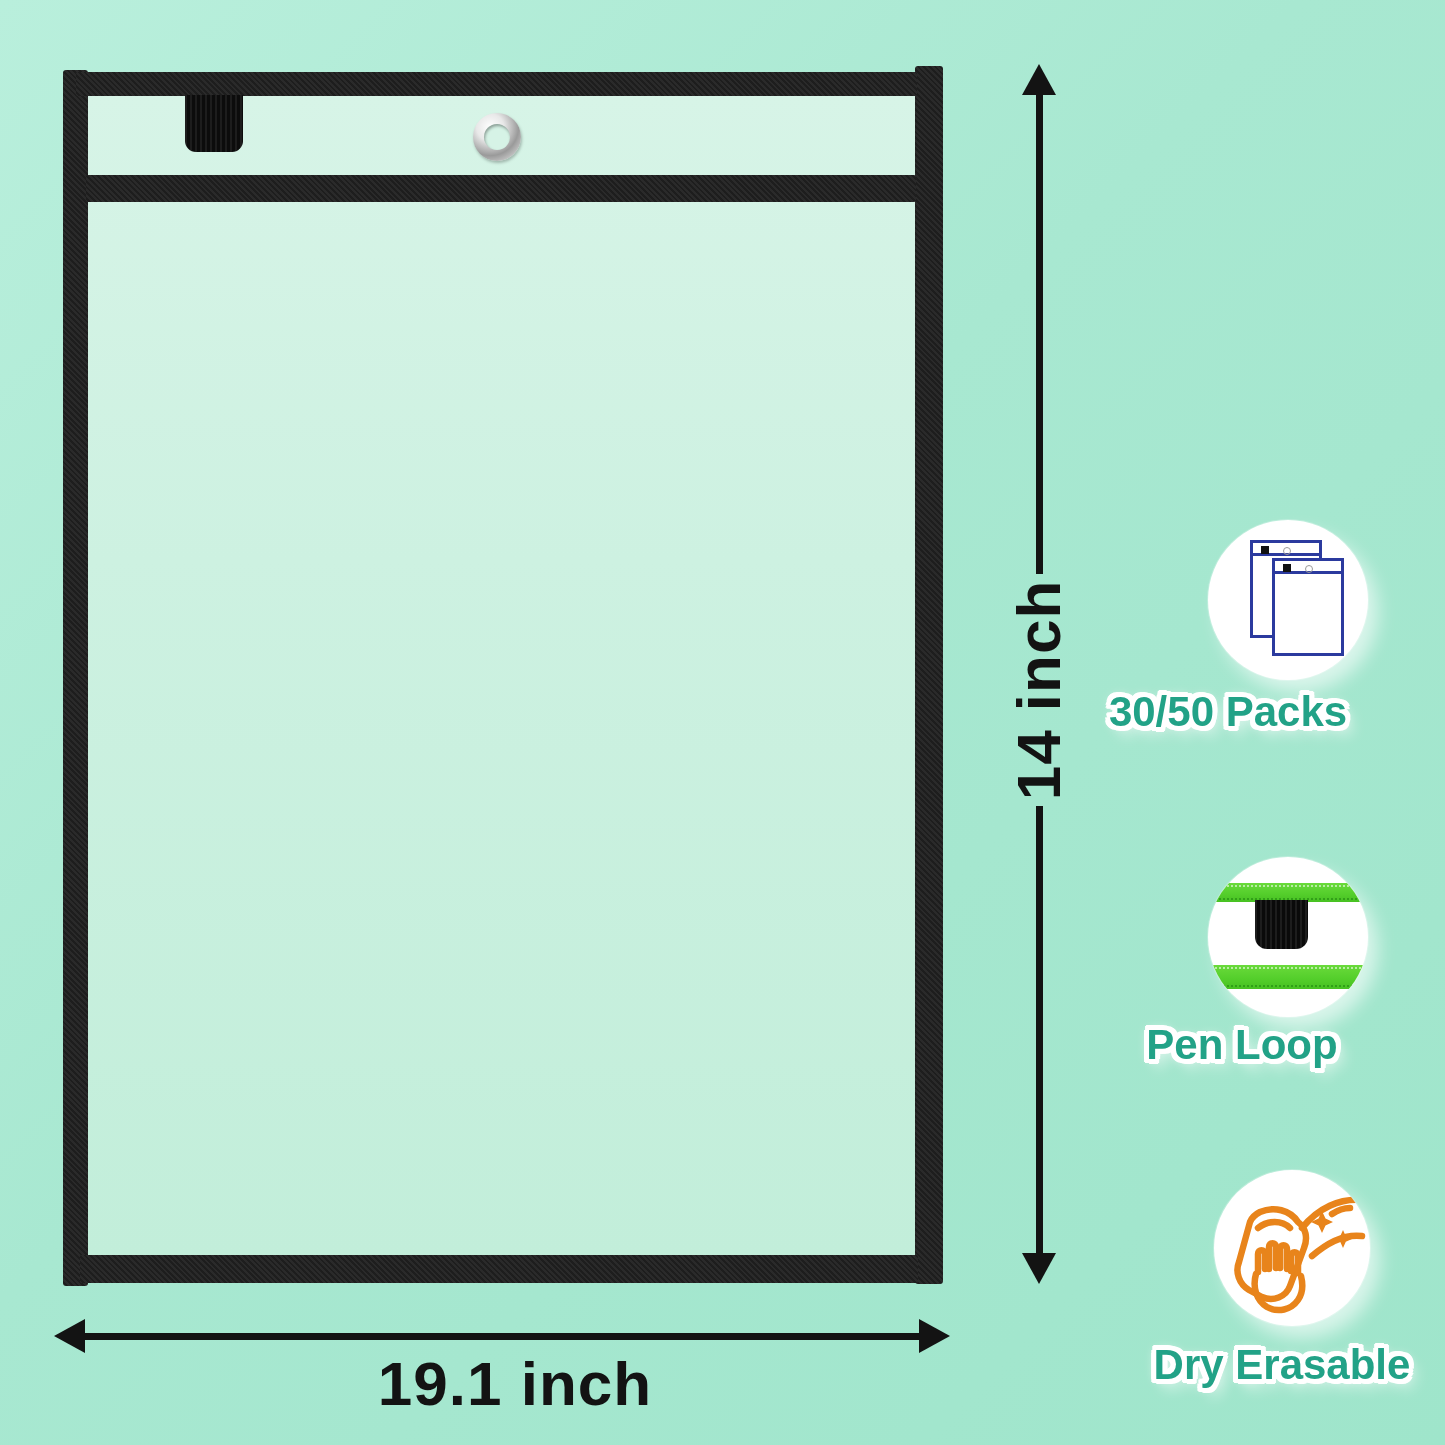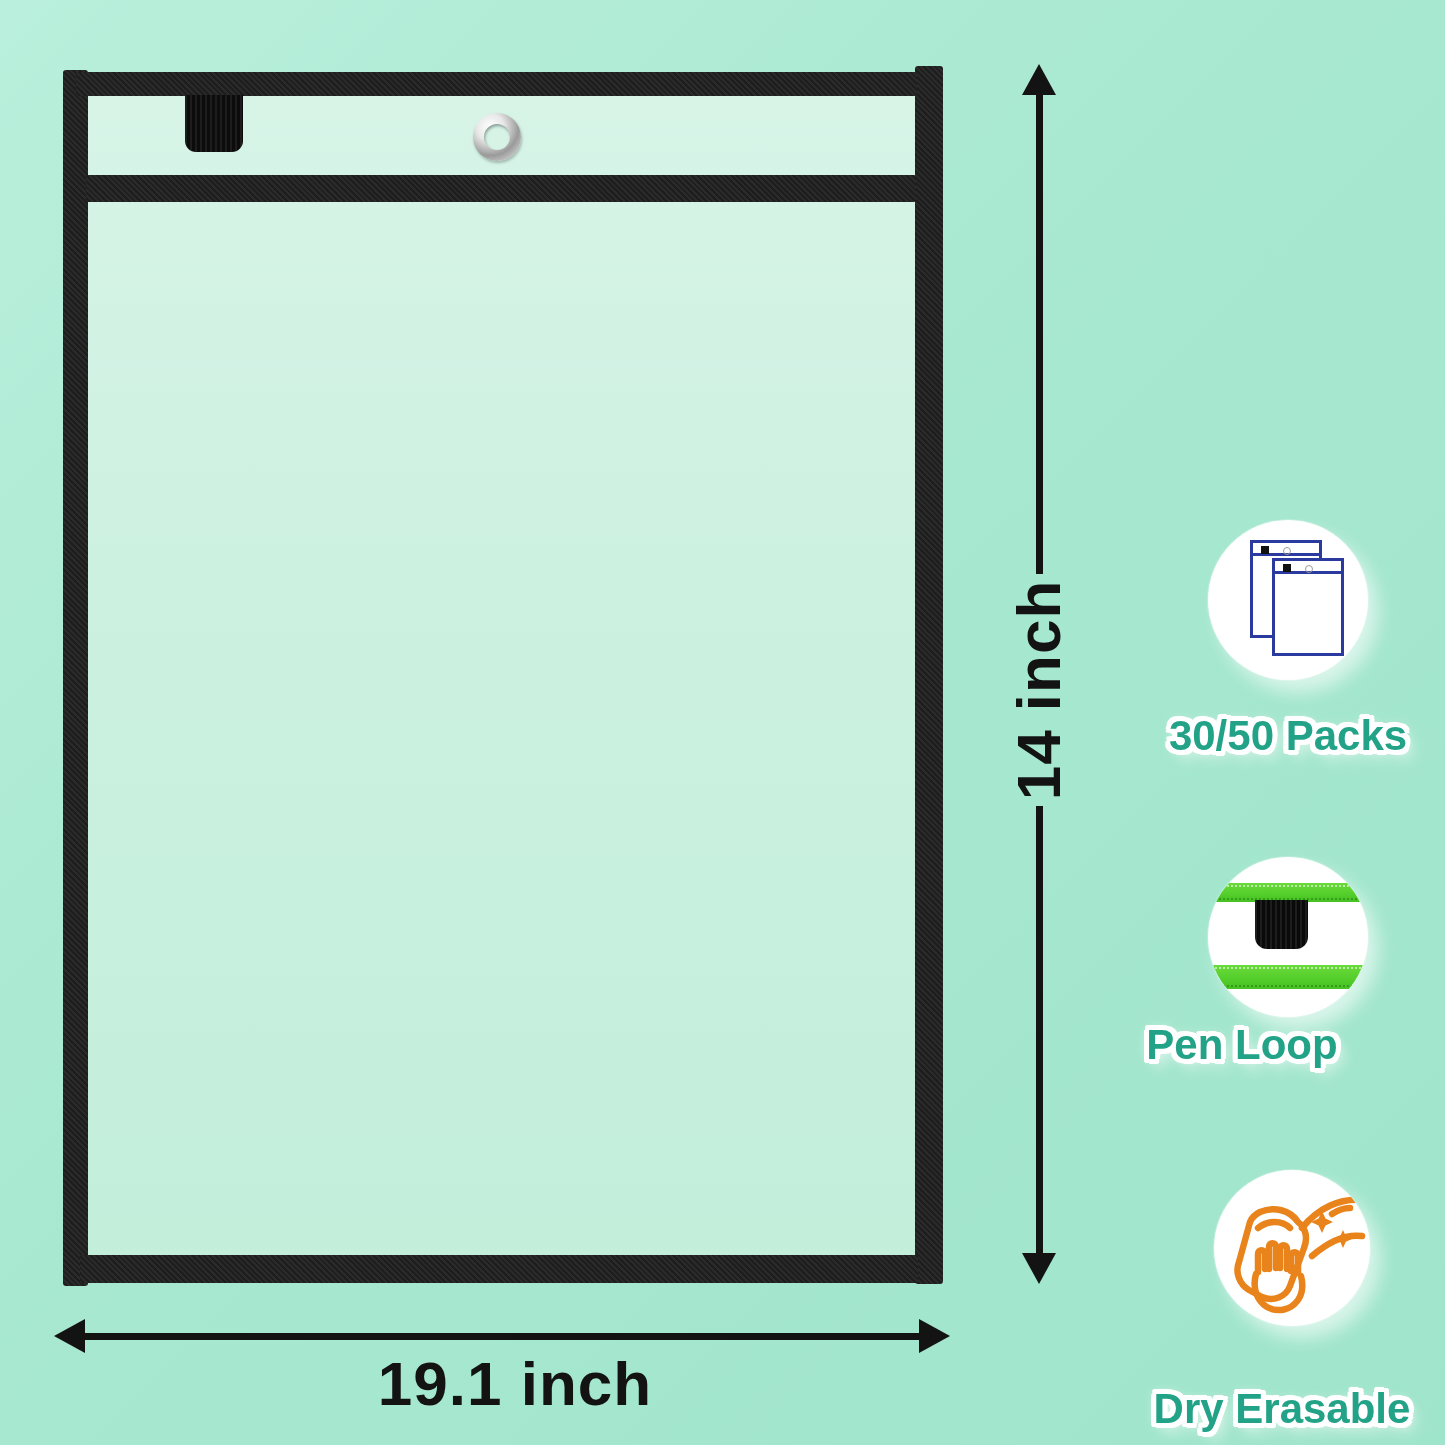--- a/index.html
+++ b/index.html
@@ -61,23 +61,23 @@
   .circle-erase{left:1214px;top:1170px;width:156px;height:156px;}
   .feature-label{
     position:absolute;width:300px;text-align:center;white-space:nowrap;
     font-size:42px;font-weight:bold;color:#22a287;letter-spacing:0px;
     text-shadow:
       -4px -4px 0 #fff, 4px -4px 0 #fff, -4px 4px 0 #fff, 4px 4px 0 #fff,
       -5px 0 0 #fff, 5px 0 0 #fff, 0 -5px 0 #fff, 0 5px 0 #fff,
       -3px -5px 0 #fff, 3px 5px 0 #fff, -5px 3px 0 #fff, 5px -3px 0 #fff,
       0 0 12px rgba(255,255,255,.95), 7px 9px 14px rgba(255,255,255,.7);
   }
-  .label-packs{left:1138px;top:688px;margin-top:24px;}
+  .label-packs{left:1078px;top:688px;}
   .label-loop{left:1092px;top:1021px;}
-  .label-erase{left:1132px;top:1341px;margin-top:44px;}
+  .label-erase{left:1132px;top:1341px;}
   
   .mini-pack{position:absolute;background:#fff;border:3px solid #2b3a9e;box-sizing:border-box;}
   .mini-pack-back{left:42px;top:20px;width:72px;height:98px;}
   .mini-pack-front{left:64px;top:38px;width:72px;height:98px;}
   .mini-band{position:absolute;left:0;top:0;width:100%;height:13px;border-bottom:3px solid #2b3a9e;box-sizing:border-box;}
   .mini-tab{position:absolute;left:8px;top:3px;width:8px;height:8px;background:#111;}
   .mini-eyelet{position:absolute;left:30px;top:4px;width:6px;height:6px;border:1.5px solid #9a9a9a;border-radius:50%;}
   
   .loop-stripe{position:absolute;left:-4px;width:168px;background:linear-gradient(180deg,#6ada3b 0%,#55cf2c 55%,#47c122 100%);}
   .loop-stripe::before{content:"";position:absolute;left:0;top:2px;width:100%;border-top:2px dotted rgba(255,255,255,.55);}

